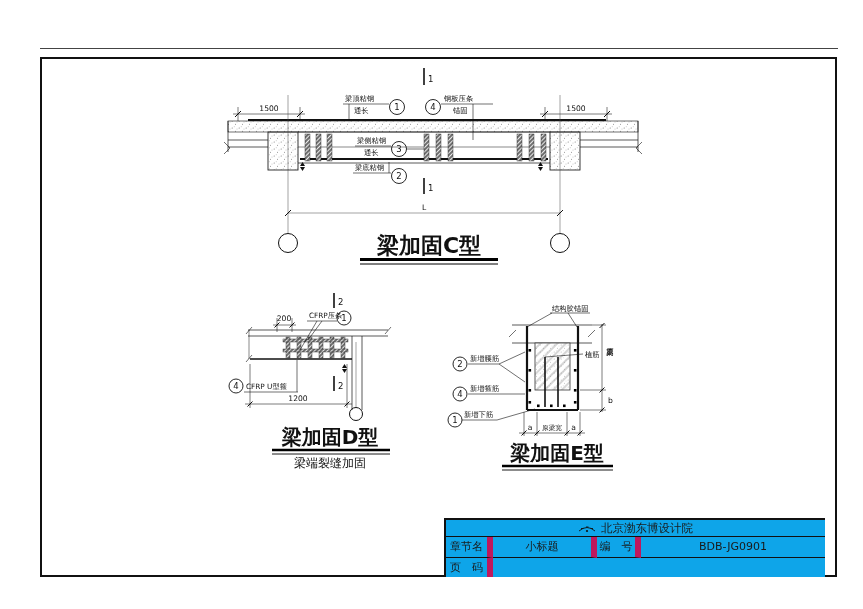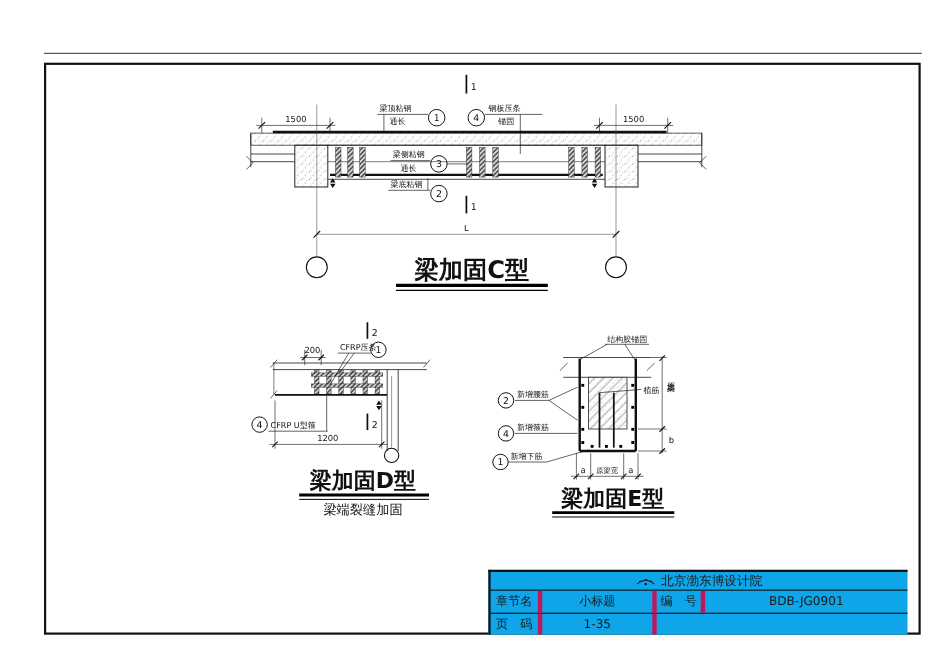--- a/index.html
+++ b/index.html
@@ -18,21 +18,21 @@
   .btitle-big{font-size:22px;font-weight:bold;}
   .subt{font-size:12px;}
   .vert{writing-mode:vertical-rl;text-orientation:upright;}
   
   .tblock{position:absolute;left:444px;top:518px;width:379px;height:57px;
           border-top:2px solid #111;border-left:2px solid #111;background:#0ea5e9;
           display:flex;flex-direction:column;font-size:11px;}
   .tb-head{height:16px;border-bottom:1px solid #111;display:flex;align-items:center;
            justify-content:center;gap:5px;font-size:11.5px;}
   .tb-grid{flex:1;display:grid;grid-template-columns:47px 104px 44px 1fr;}
-  .tb-grid > div{border-bottom:1px solid #111;border-right:4px solid #be185d;
+  .tb-grid > div{border-bottom:1px solid #111;border-right:6px solid #be185d;
                  display:flex;align-items:center;justify-content:center;
                  white-space:nowrap;overflow:hidden;}
   .tb-grid > div:nth-child(4n){border-right:none;}
   .tb-grid > div:nth-child(n+5){border-bottom:none;}
   .logo{display:inline-block;}
 </style>
 </head>
 <body>
 
 <div class="page">
@@ -352,17 +352,16 @@
         <circle cx="9" cy="8" r="1.1" fill="#111"></circle>
       </svg>
       <span>北京渤东博设计院</span>
     </div>
     <div class="tb-grid">
       <div>章节名</div>
       <div>小标题</div>
       <div>编　号</div>
       <div>BDB-JG0901</div>
       <div>页　码</div>
-      <div>1-35</div>
     </div>
   </div>
 
 </div>
 
 </body></html>

